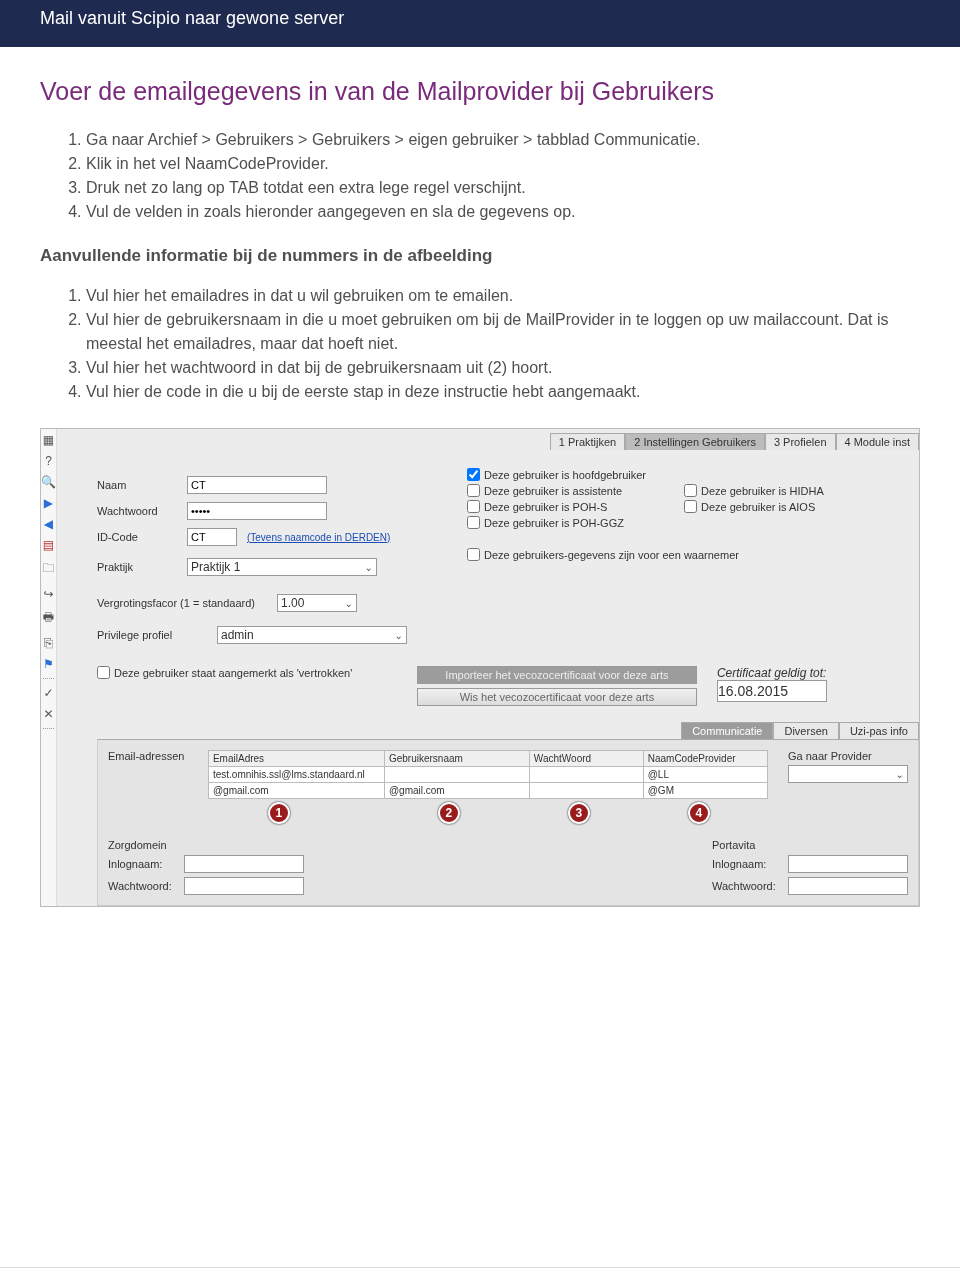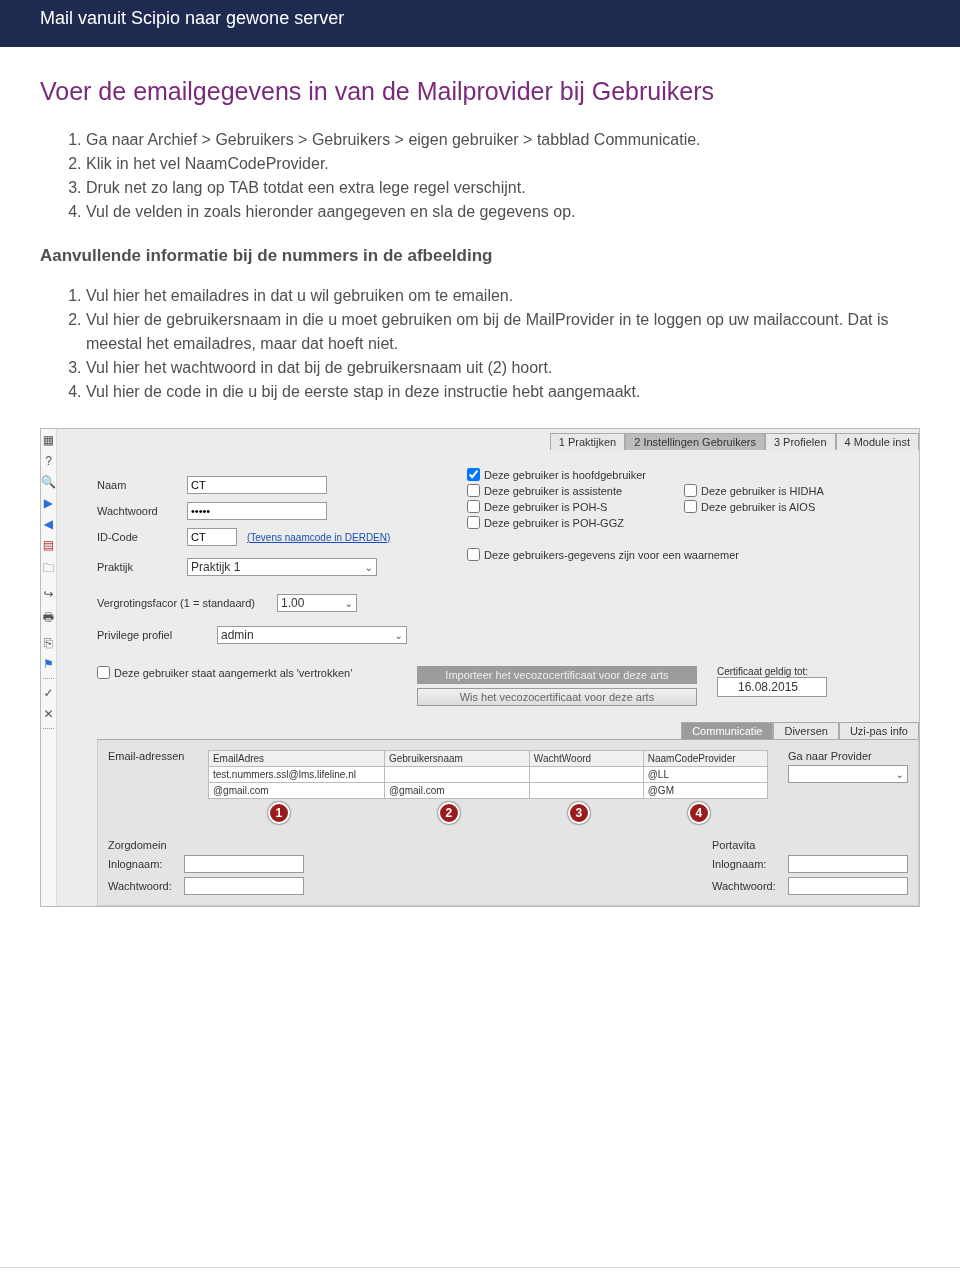--- a/index.html
+++ b/index.html
@@ -24,21 +24,21 @@
   .form-label { width:90px; font-size:11px; }
   .form-input { border:1px solid #999; background:#fff; height:18px; font-size:11px; padding:1px 3px; }
   .link { color:#1a4db3; text-decoration:underline; font-size:10px; margin-left:10px; }
   .right-col { margin-left: 40px; }
   .chk { display:flex; align-items:center; gap:4px; font-size:11px; margin-bottom:3px; }
   .chk input { width:13px; height:13px; }
   .select { border:1px solid #999; background:#fff; height:18px; font-size:12px; padding:1px 3px; display:inline-flex; align-items:center; justify-content:space-between; }
   .select::after { content:"⌄"; font-size:10px; color:#555; margin-left:6px; }
   .grey-btn { background: linear-gradient(#f0f0f0,#dcdcdc); border:1px solid #999; padding:2px 6px; font-size:11px; color:#666; margin-bottom:4px; display:block; text-align:center; }
   .grey-btn.dark { background:#9c9c9c; color:#eee; }
-  .cert-box { border:1px solid #999; background:#fff; padding:2px 20px; font-size:12px; width:110px; }
+  .cert-box { border:1px solid #999; background:#fff; padding:2px 0; font-size:14px; width:110px; }
   .sub-tabs { display:flex; justify-content:flex-end; gap:0; margin-top:12px; }
   .sub-tabs .tab { border:1px solid #aaa; background:#e8e8e8; padding:2px 10px; font-size:11px; border-bottom:none; }
   .sub-tabs .tab.active { background:#9c9c9c; color:#fff; }
   .email-box { border:1px solid #ccc; background:#e4e4e4; padding:10px; margin-top:0; border-top:1px solid #aaa; position:relative; }
   .tbl { width: 560px; border-collapse: collapse; background:#0369a1; font-size:10px; }
   .tbl th, .tbl td { border:1px solid #bbb; padding:2px 4px; text-align:left; background:#fff; }
   .tbl th { background:#f0f0f0; font-weight:normal; }
   .badge { position:absolute; width:22px; height:22px; border-radius:50%; background:#9a1b1b; border:2px solid #fff; color:#fff; font-size:12px; display:flex; align-items:center; justify-content:center; font-weight:bold; box-shadow:0 0 2px #000; }
   .zp-row { display:flex; gap:140px; margin-top:40px; font-size:11px;justify-content:space-between; }
   .mini-row { display:flex; align-items:center; gap:6px; font-size:11px; margin-top:4px; }
@@ -175,21 +175,21 @@
       <div style="display:flex; margin-top:22px; align-items:flex-start; gap:20px;">
         <div class="chk" style="flex:0 0 300px;">
             <input type="checkbox" style="">
             <span>Deze gebruiker staat aangemerkt als 'vertrokken'</span>
           </div>
         <div style="width:280px;">
           <div class="grey-btn dark">Importeer het vecozocertificaat  voor deze arts</div>
           <div class="grey-btn">Wis het vecozocertificaat  voor deze arts</div>
         </div>
         <div>
-          <div style="font-size:10px;">Certificaat geldig tot:</div>
+          <div style="font-size:12px;font-style:italic;">Certificaat geldig tot:</div>
           <div class="cert-box">16.08.2015</div>
         </div>
       </div>
 
       <div class="sub-tabs">
         <div class="tab active">Communicatie</div>
         <div class="tab">Diversen</div>
         <div class="tab">Uzi-pas info</div>
       </div>
 
@@ -198,21 +198,21 @@
           <div style="width:80px; font-size:11px;">Email-adressen</div>
           <table class="tbl">
             <tbody>
                 <tr>
               <th style="width:170px">EmailAdres</th>
               <th style="width:140px">Gebruikersnaam</th>
               <th style="width:110px">WachtWoord</th>
               <th style="width:120px">NaamCodeProvider</th>
             </tr>
             <tr>
-              <td>test.nummers.ssl@lms.lifeline.nl</td>
+              <td>test.omnihis.ssl@lms.standaard.nl</td>
               <td></td>
               <td></td>
               <td>@LL</td>
             </tr>
             <tr>
               <td>            @gmail.com</td>
               <td>        @gmail.com</td>
               <td></td>
               <td>@GM</td>
             </tr>

